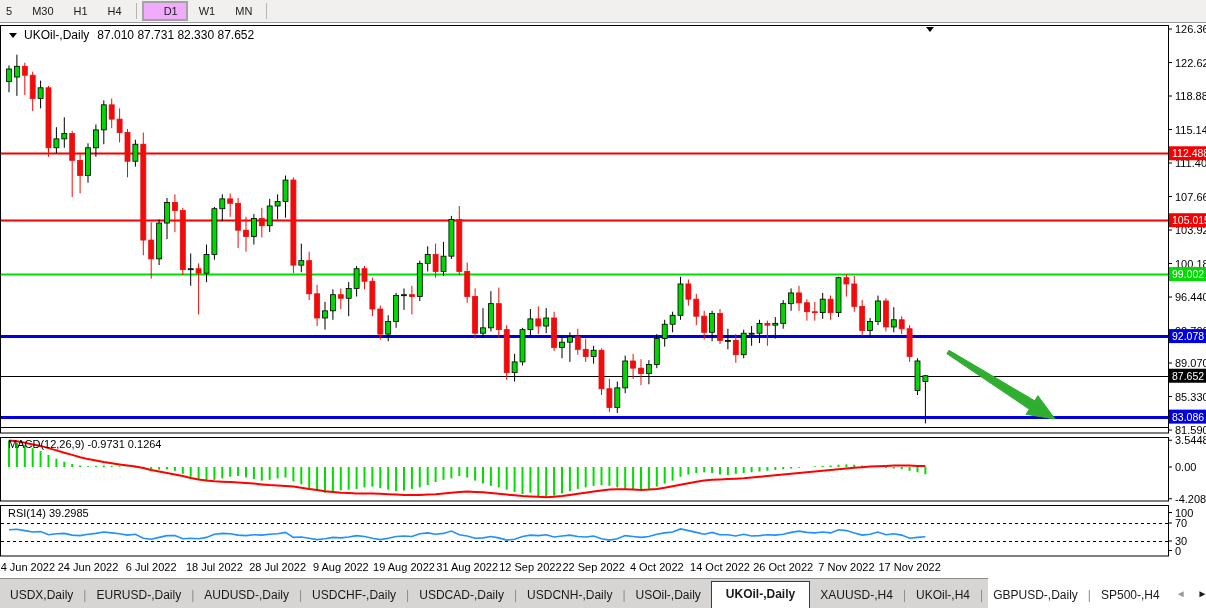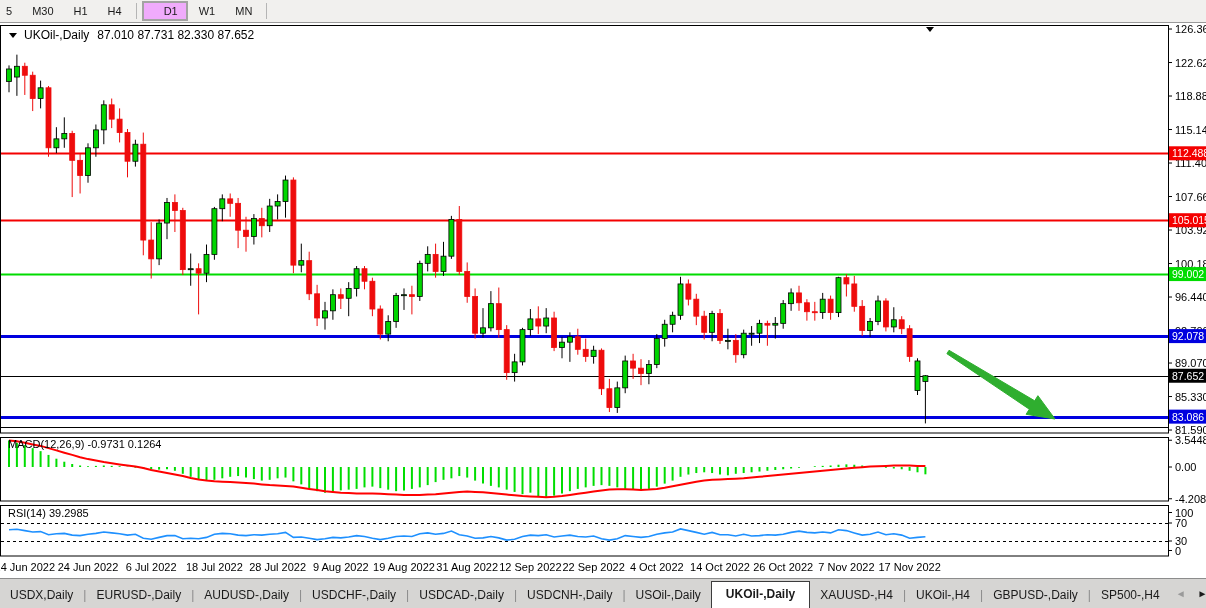--- a/index.html
+++ b/index.html
@@ -19,21 +19,21 @@
   
   #chart-wrap { position:absolute; left:0; top:23px; width:1206px; height:555px; background:#fff; }
   svg text { font-family:"Liberation Sans", sans-serif; }
   .axis-label { font-size:11px; fill:#000; }
   .pane-label { font-size:11px; fill:#000; }
   .title-text { font-size:12px; fill:#000; }
   .badge-text { font-size:10.5px; fill:#fff; }
   .date-label { font-size:11px; fill:#000; }
 
   
-  #tabbar { position:absolute; left:0; top:578px; width:1206px; height:30px;
+  #tabbar { position:absolute; left:0; top:578px; width:988px; height:30px;
             background:#d6d5d3; border-top:1px solid #8c8c8c;
             display:flex; align-items:flex-end; font-size:12px; color:#1a1a1a; }
   .tab { padding:5px 10px 6px 10px; white-space:nowrap; cursor:default; }
   .tab.active { background:#fff; border:1px solid #3c3c3c; border-bottom:none;
                 font-weight:bold; padding:5px 14px 7px 14px; }
   .tab-sep { color:#8a8a8a; padding-bottom:6px; }
   #tab-arrows { margin-left:auto; display:flex; align-items:center; height:100%; padding-right:6px; }
   .tab-arrow { font-size:10px; padding:0 6px; }
   .tab-arrow.disabled { color:#9a9a9a; }
 </style>

